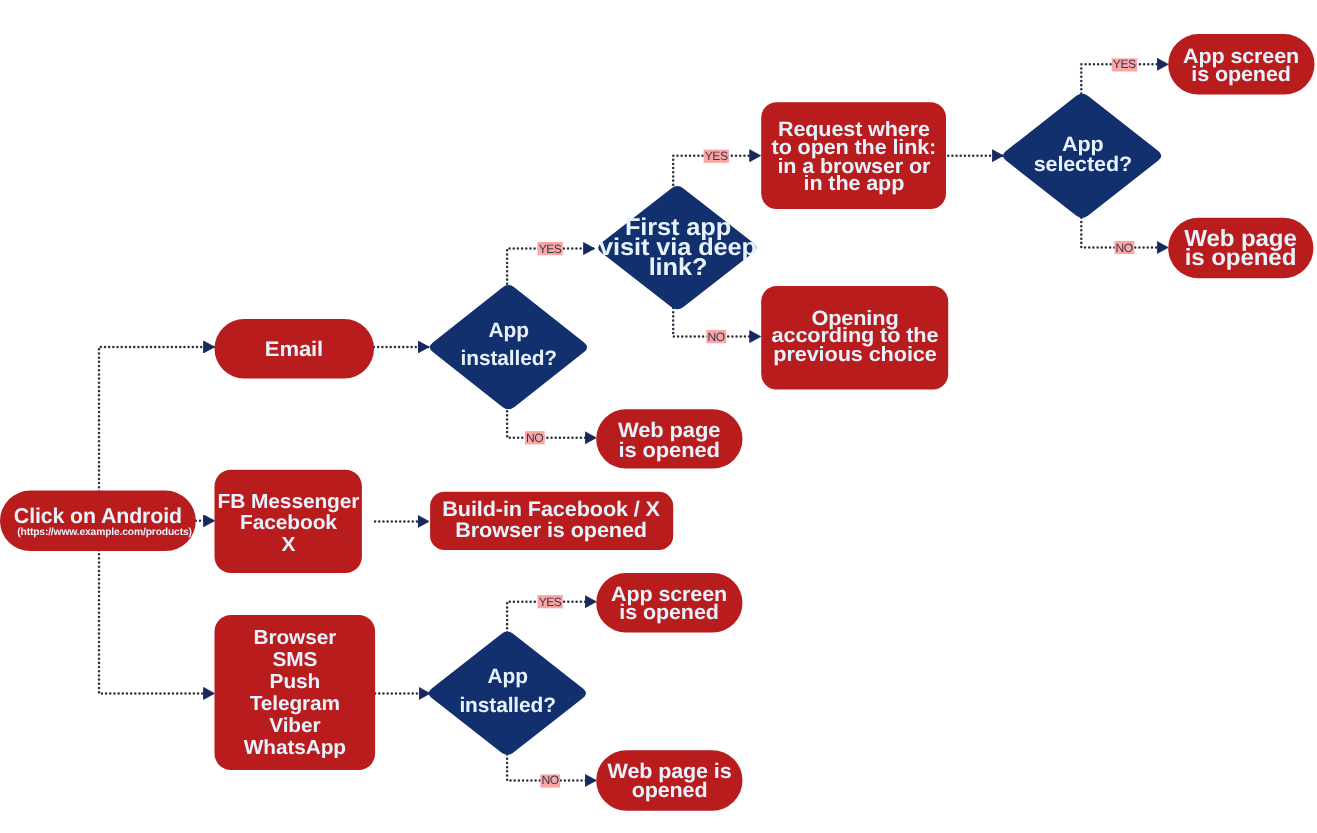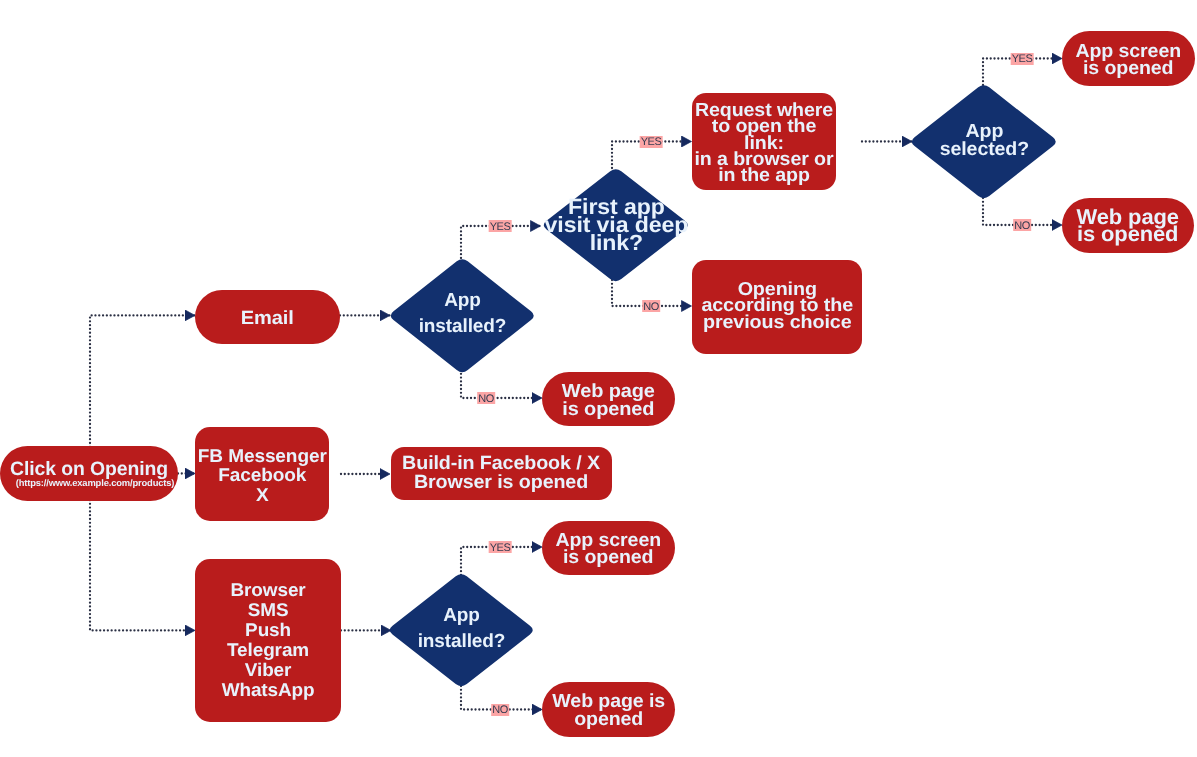--- a/index.html
+++ b/index.html
@@ -45,34 +45,34 @@
       <path d="M 862 141.5 L 912 141.5" fill="none" stroke="#2b3044" stroke-width="2.3" stroke-linecap="round" stroke-dasharray="0.001 3.8" marker-end="url(#ah)"></path>
       <path d="M 983 85 L 983 58.5 L 1062 58.5" fill="none" stroke="#2b3044" stroke-width="2.3" stroke-linecap="round" stroke-dasharray="0.001 3.8" marker-end="url(#ah)"></path>
       <path d="M 983 198 L 983 225 L 1062 225" fill="none" stroke="#2b3044" stroke-width="2.3" stroke-linecap="round" stroke-dasharray="0.001 3.8" marker-end="url(#ah)"></path>
       <path d="M 341 474 L 390 474" fill="none" stroke="#2b3044" stroke-width="2.3" stroke-linecap="round" stroke-dasharray="0.001 3.8" marker-end="url(#ah)"></path>
       <path d="M 341 630.4 L 391 630.4" fill="none" stroke="#2b3044" stroke-width="2.3" stroke-linecap="round" stroke-dasharray="0.001 3.8" marker-end="url(#ah)"></path>
       <path d="M 461 575 L 461 547 L 542 547" fill="none" stroke="#2b3044" stroke-width="2.3" stroke-linecap="round" stroke-dasharray="0.001 3.8" marker-end="url(#ah)"></path>
       <path d="M 461 686 L 461 709.5 L 542 709.5" fill="none" stroke="#2b3044" stroke-width="2.3" stroke-linecap="round" stroke-dasharray="0.001 3.8" marker-end="url(#ah)"></path>
     </svg>
   <div id="nodes">
       <div class="node pill" style="left: 0px; top: 446px; width: 178px; height: 55px; font-size: 19.4px; line-height: 19px;">
-        <div class="ntext" style="margin-top: 2px;">Click on Opening</div>
+        <div class="ntext" style="margin-top: 2px;">Click on Android</div>
         <div class="sub" style="font-size: 9.4px; line-height: 11.75px; margin-top: -1.5px; padding-left: 12px;">(https://www.example.com/products)</div>
       </div>
       <div class="node pill" style="left: 195px; top: 289.5px; width: 145px; height: 54.5px; font-size: 19.1px; line-height: 20px;">
         <div class="ntext" style="margin-top: 4.5px; transform: scaleX(1.05);">Email</div>
       </div>
       <div class="node rect" style="left: 195px; top: 427px; width: 134px; height: 94px; font-size: 18.4px; line-height: 19.4px; align-items: center;">
         <div class="ntext" style="margin-top: 2px; transform: scaleX(1.035);">
           <div>FB Messenger</div>
           <div>Facebook</div>
           <div>X</div>
         </div>
       </div>
-      <div class="node rect" style="left: 195px; top: 559px; width: 146px; height: 163px; font-size: 18.4px; line-height: 19.95px; justify-content: center;">
+      <div class="node rect" style="left: 195px; top: 559px; width: 146px; height: 141px; font-size: 18.4px; line-height: 19.95px; justify-content: center;">
         <div class="ntext" style="margin-top: -1px; transform: scaleX(1.03);">
           <div>Browser</div>
           <div>SMS</div>
           <div>Push</div>
           <div>Telegram</div>
           <div>Viber</div>
           <div>WhatsApp</div>
         </div>
       </div>
       <div class="node diamond" style="left: 391px; top: 259px; width: 143px; height: 113px; font-size: 19px; line-height: 26.2px;">
@@ -87,21 +87,21 @@
       <div class="node diamond" style="left: 544px; top: 169px; width: 144px; height: 112px; font-size: 22px; line-height: 17.6px;">
         <svg class="dshape" width="149.5254655216343" height="116.29758429460445" viewBox="0 0 149.5254655216343 116.29758429460445" style="left: -2.76273px; top: -2.14879px;">
           <path d="M 69.23726723918286 4.297584294604444 Q 74.76273276081714 0 80.28819828245143 4.297584294604444 L 144 53.85120785269778 Q 149.5254655216343 58.148792147302224 144 62.446376441906665 L 80.28819828245143 112 Q 74.76273276081714 116.29758429460445 69.23726723918286 112 L 5.525465521634285 62.446376441906665 Q 0 58.148792147302224 5.525465521634285 53.85120785269778 Z" fill="#12306e"></path>
         </svg>
         <div class="dtext" style="margin-top: -0.5px; transform: scaleX(1.05);">
           <div>First app</div>
           <div>visit via deep</div>
           <div>link?</div>
         </div>
       </div>
-      <div class="node rect" style="left: 692px; top: 93px; width: 144px; height: 96.5px; font-size: 18.95px; line-height: 16.3px; border-radius: 14px; text-align: center;">
+      <div class="node rect" style="left: 692px; top: 93px; width: 168px; height: 96.5px; font-size: 18.95px; line-height: 16.3px; border-radius: 14px; text-align: center;">
         <div class="ntext" style="margin-top: 5px; transform: scaleX(1.035);">
           <div>Request where</div>
           <div>to open the link:</div>
           <div>in a browser or</div>
           <div>in the app</div>
         </div>
       </div>
       <div class="node rect" style="left: 692px; top: 260px; width: 170px; height: 94px; font-size: 18.8px; line-height: 16.2px; border-radius: 14px;">
         <div class="ntext" style="margin-top: -3px; transform: scaleX(1.05);">
           <div>Opening</div>

